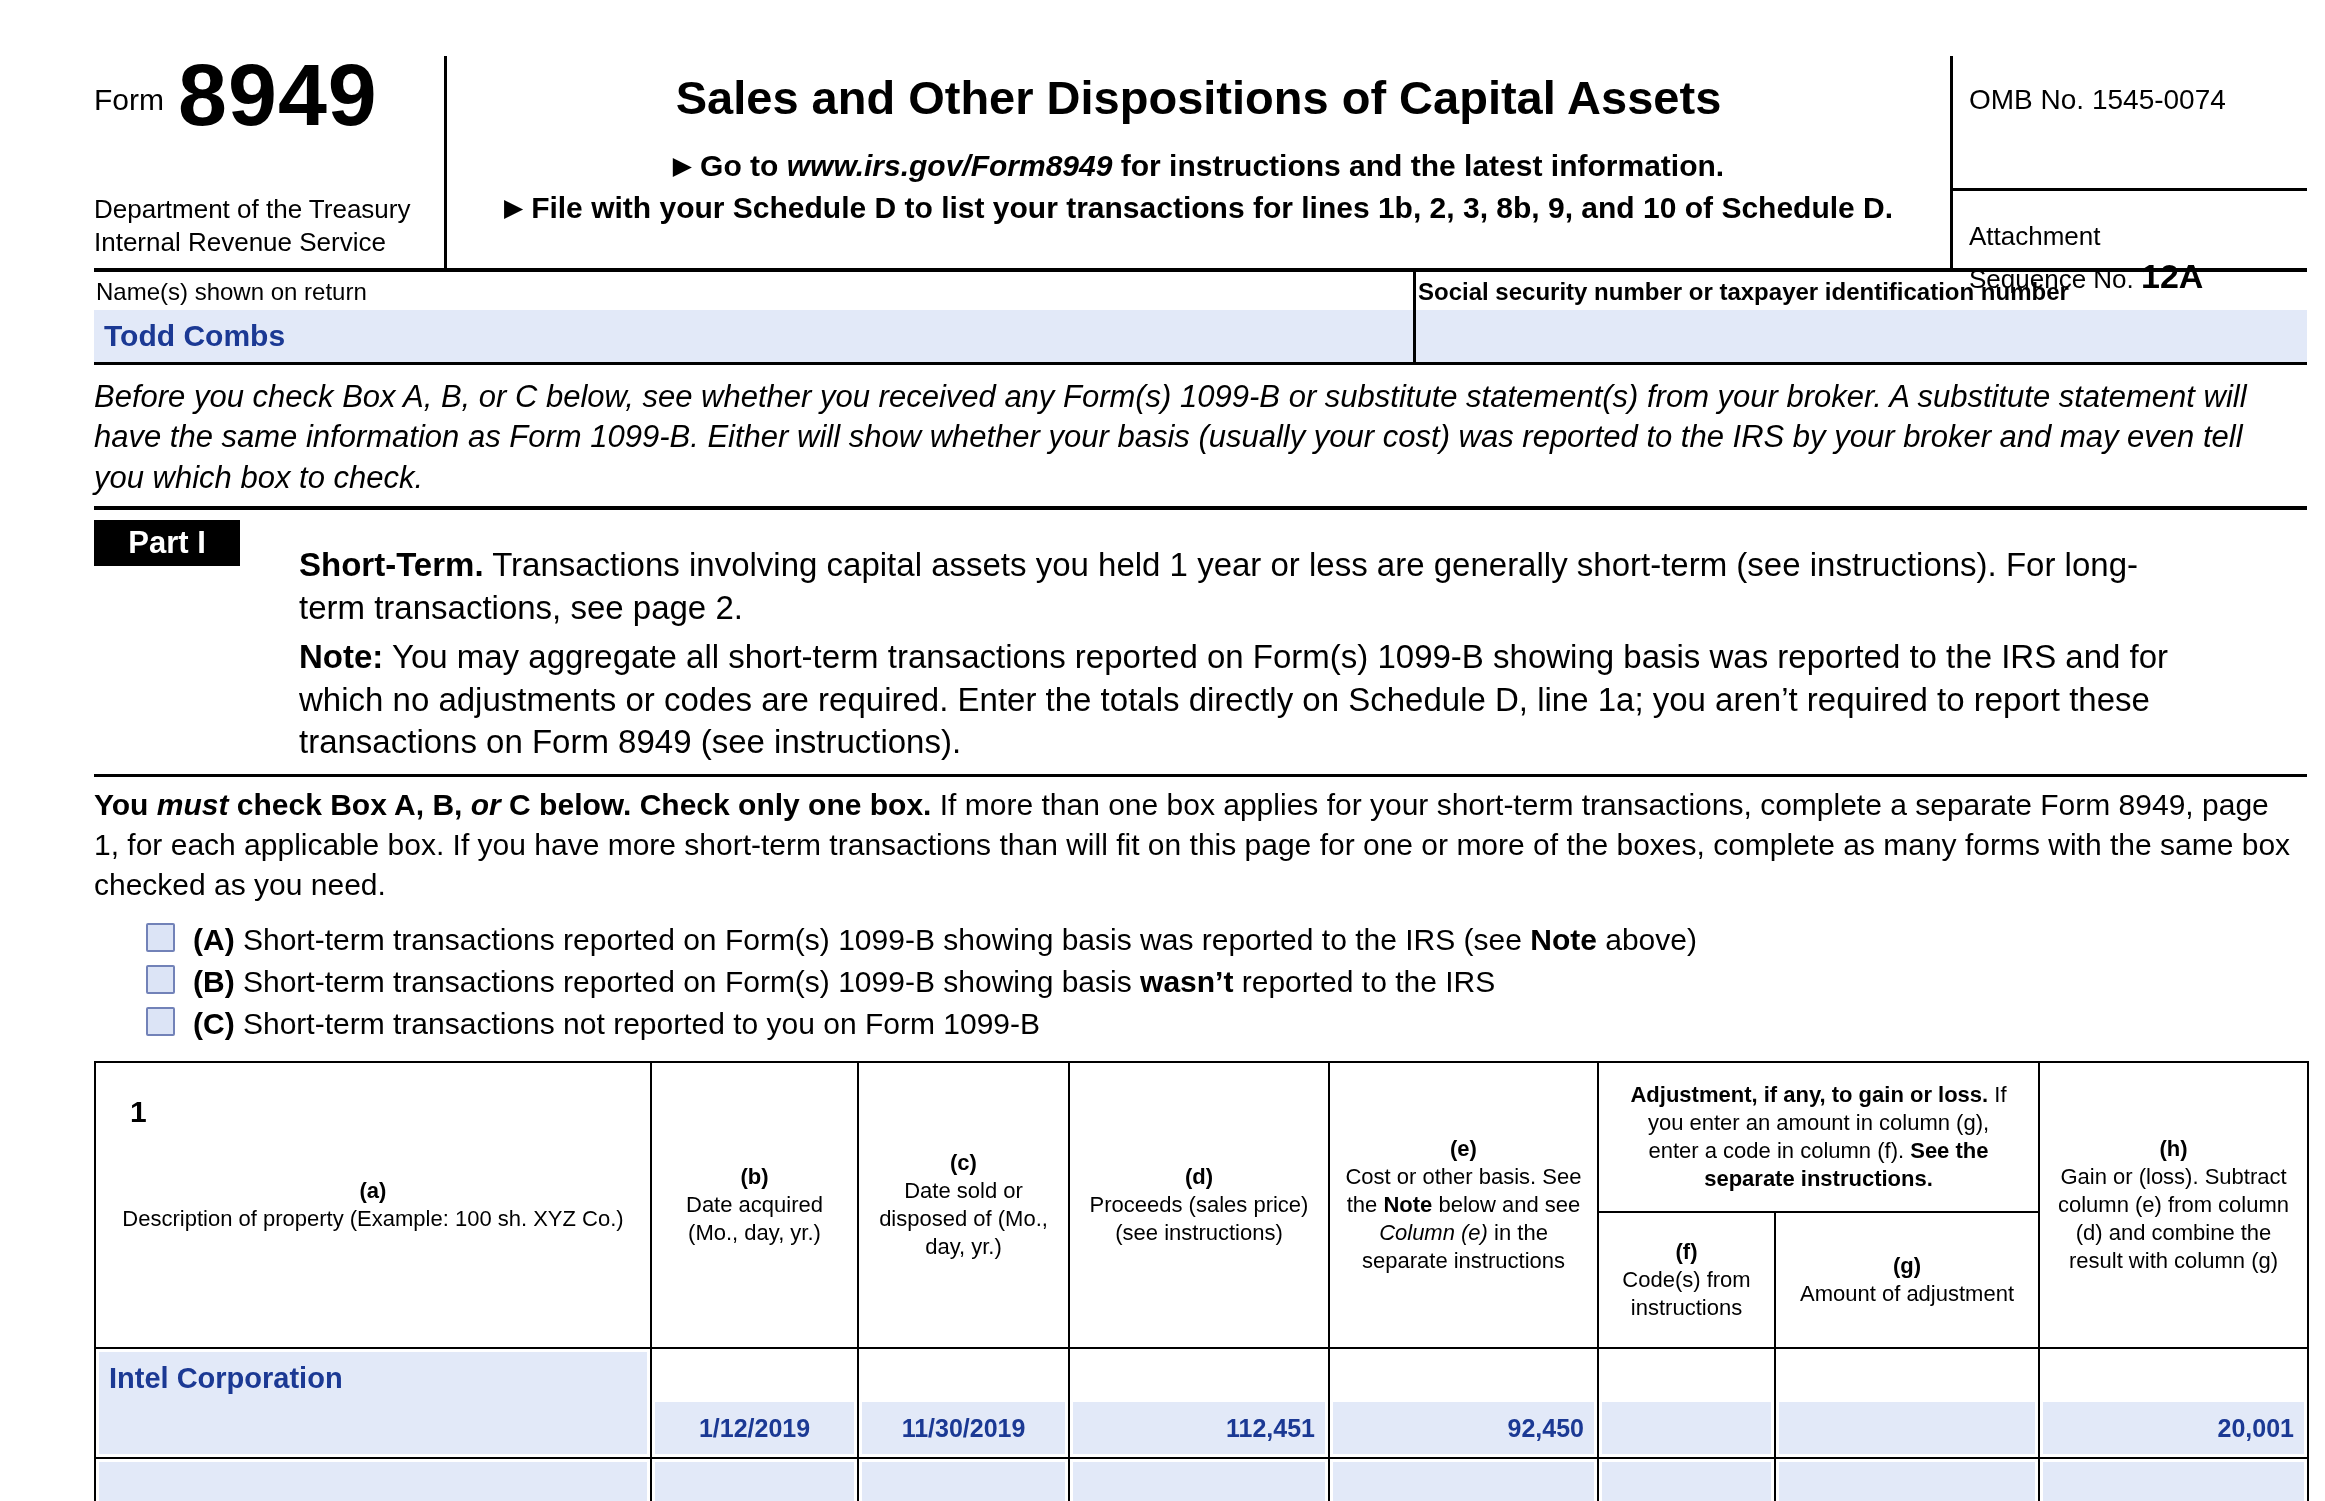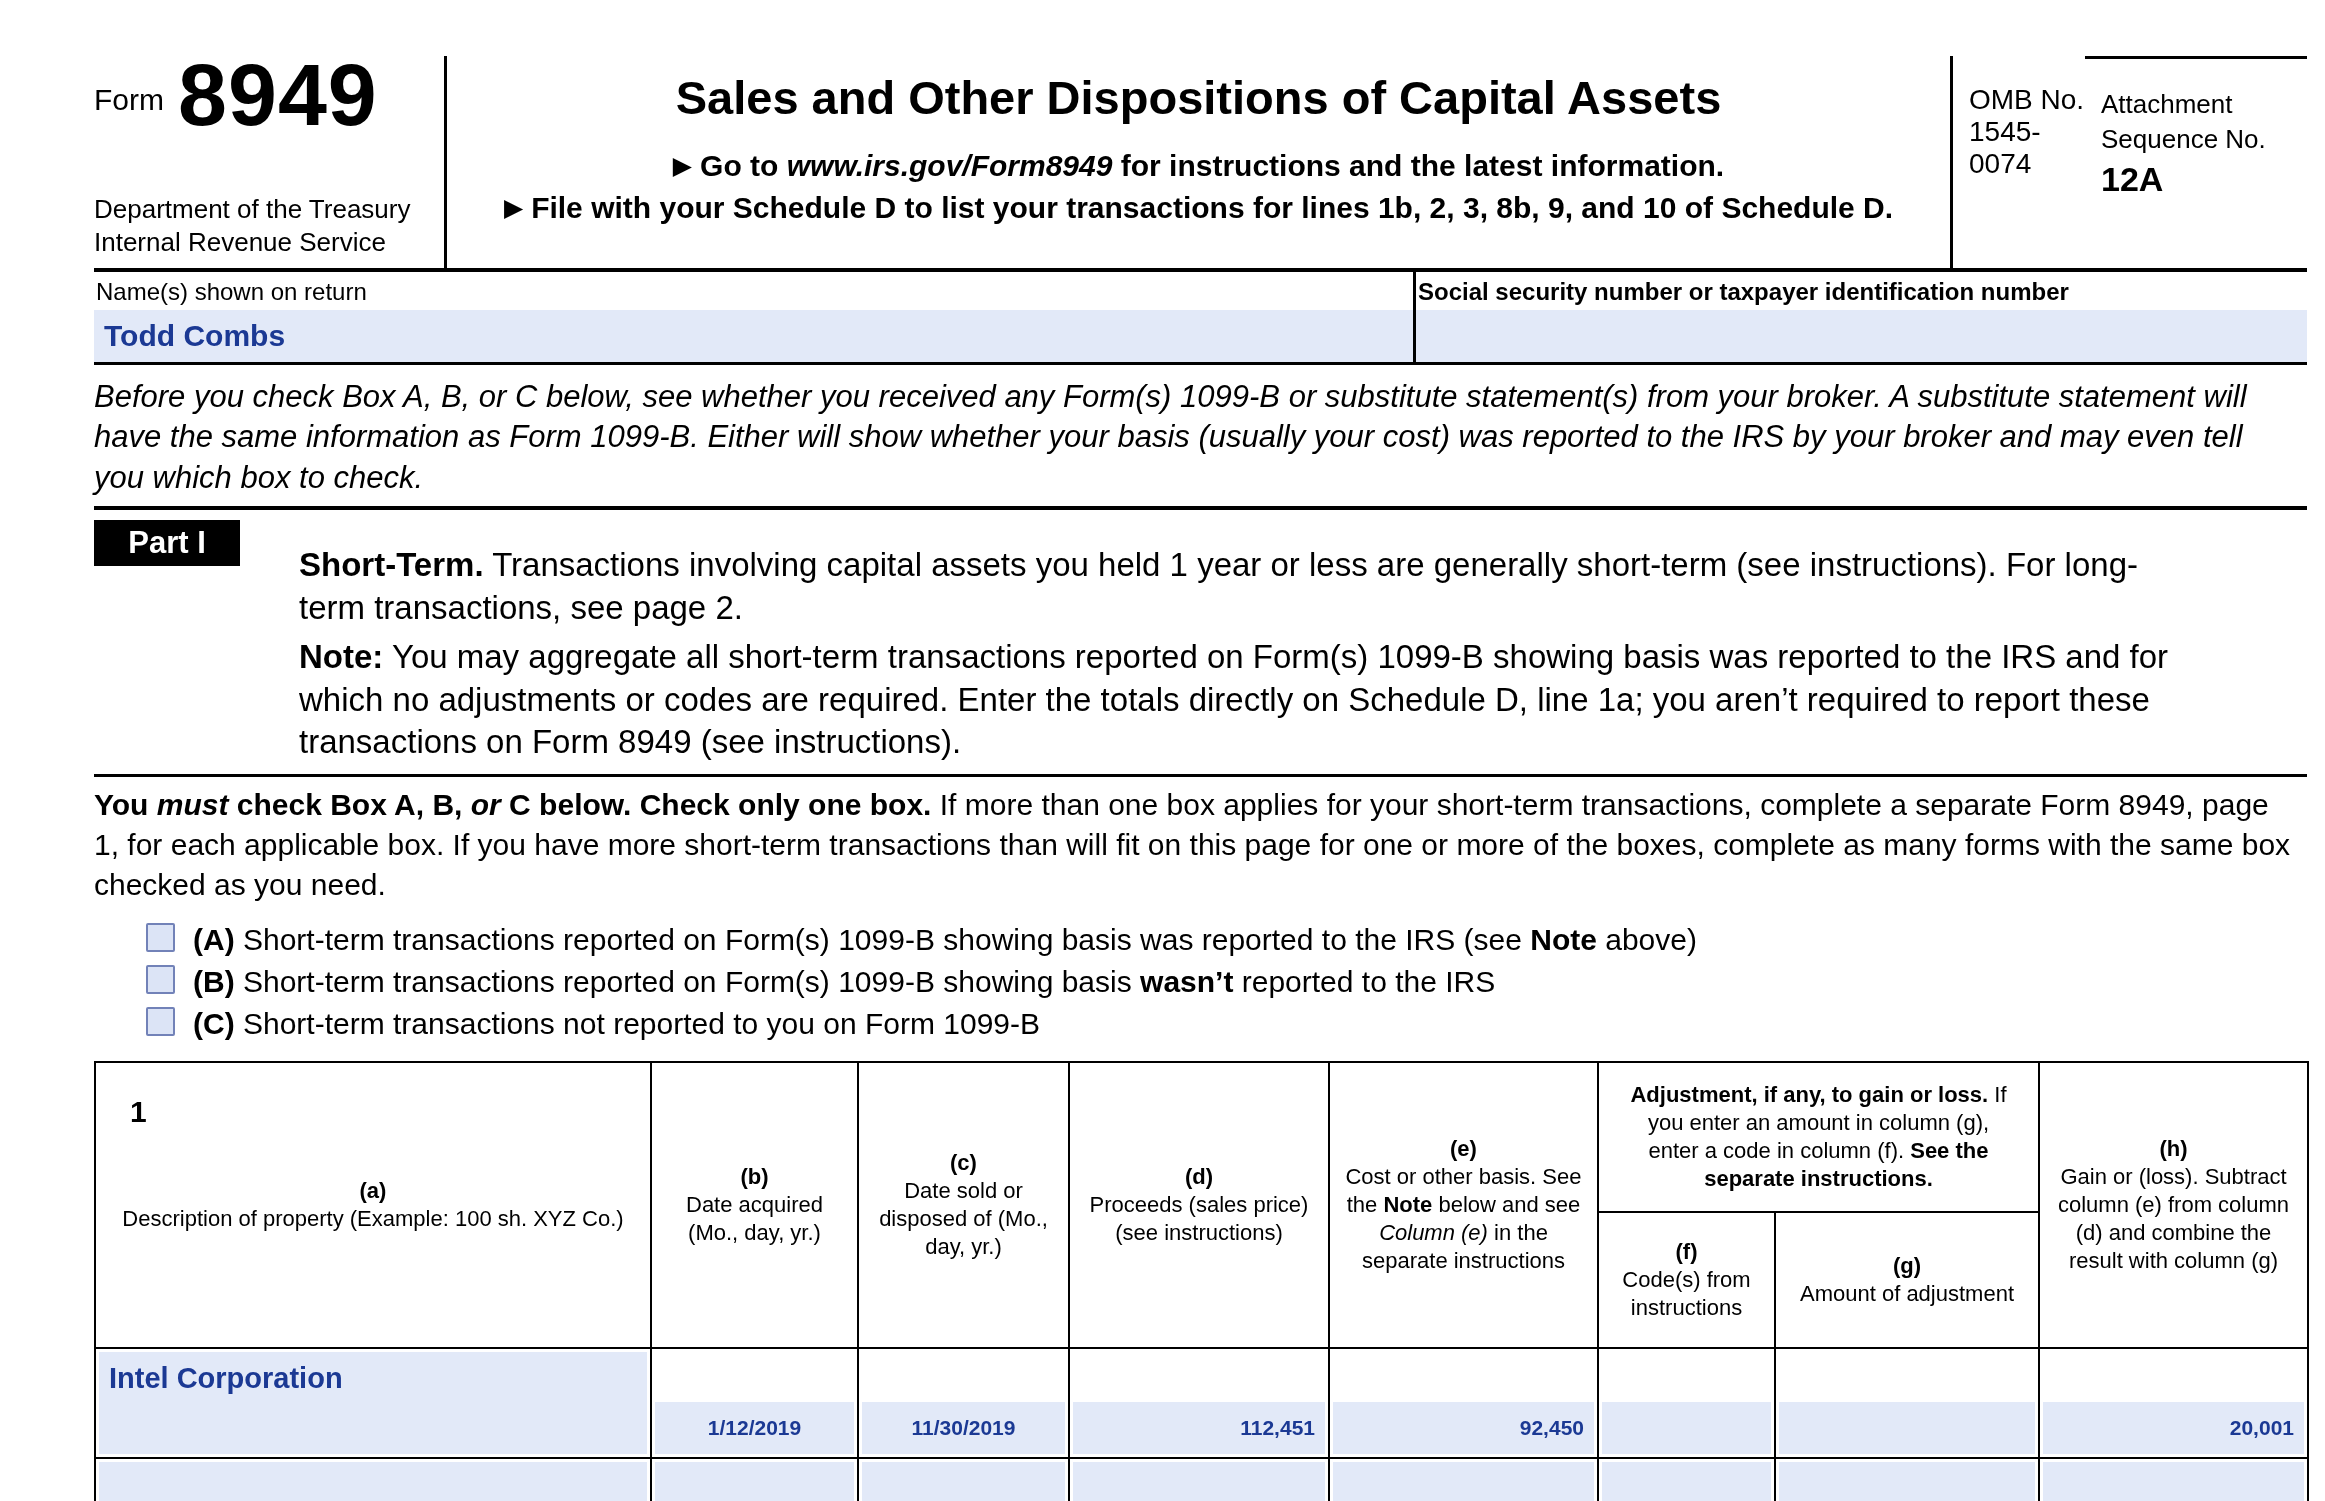--- a/index.html
+++ b/index.html
@@ -13,21 +13,21 @@
   .fh-left { width:353px; border-right:3px solid #000; display:flex; flex-direction:column; justify-content:space-between; padding:2px 12px 10px 0; }
   .fh-form-line { display:flex; align-items:flex-end; gap:14px; }
   .fh-form-label { font-size:30px; padding-bottom:16px; }
   .fh-form-number { font-size:88px; font-weight:bold; line-height:0.85; letter-spacing:1px; }
   .fh-dept { font-size:26px; line-height:1.25; }
   .fh-center { flex:1; text-align:center; padding-top:14px; }
   .fh-title { font-size:47px; font-weight:bold; margin-bottom:24px; }
   .fh-line { font-size:30px; font-weight:bold; margin-bottom:8px; }
   .fh-line .url { font-style:italic; }
   .arrow { font-size:25px; vertical-align:2px; margin-right:8px; }
-  .fh-right { width:357px; border-left:3px solid #000; display:flex; flex-direction:row; }
+  .fh-right { width:357px; border-left:3px solid #000; display:flex; flex-direction:column; }
   .fh-omb { font-size:28px; padding:28px 0 0 16px; flex:0 0 132px; }
   .fh-attach { border-top:3px solid #000; padding:28px 0 0 16px; font-size:26px; line-height:1.35; flex:1; }
   .fh-seq-value { font-size:34px; font-weight:bold; }
 
   
   .identity { display:flex; border-bottom:3px solid #000;justify-content:flex-end; }
   .id-name { width:1322px; border-right:3px solid #000; }
   .id-ssn { flex:1; }
   .id-label { font-size:24px; padding:6px 6px 4px 2px; }
   .id-label.bold { font-weight:bold; }
@@ -62,21 +62,21 @@
   .row-num { position:absolute; top:30px; left:34px; font-size:30px; font-weight:bold; }
   th.adj { padding:6px 26px; }
   tr.txn { height:110px; }
   tr.txn td { position:relative; padding:0; vertical-align:top; }
   .fill { position:absolute; background:var(--field-bg,#e2e9f8); color:var(--value-text,#1b3994); font-weight:bold; }
   .fill-full { left:3px; right:3px; top:3px; bottom:3px; }
   .fill-bottom { left:3px; right:3px; bottom:3px; height:52px; }
   .fill-cut { left:3px; right:3px; top:3px; bottom:0; }
   tr.partial { height:70px; }
   .desc-text { display:block; font-size:29px; padding:10px 0 0 10px; }
-  .val { display:block; font-size:21px; line-height:52px; }
+  .val { display:block; font-size:25px; line-height:52px; }
   .val.center { text-align:center; }
   .val.right { text-align:right; padding-right:10px; }
 </style>
 </head>
 <body>
 
 <div class="page">
 
   <div class="form-header">
     <div class="fh-left">

